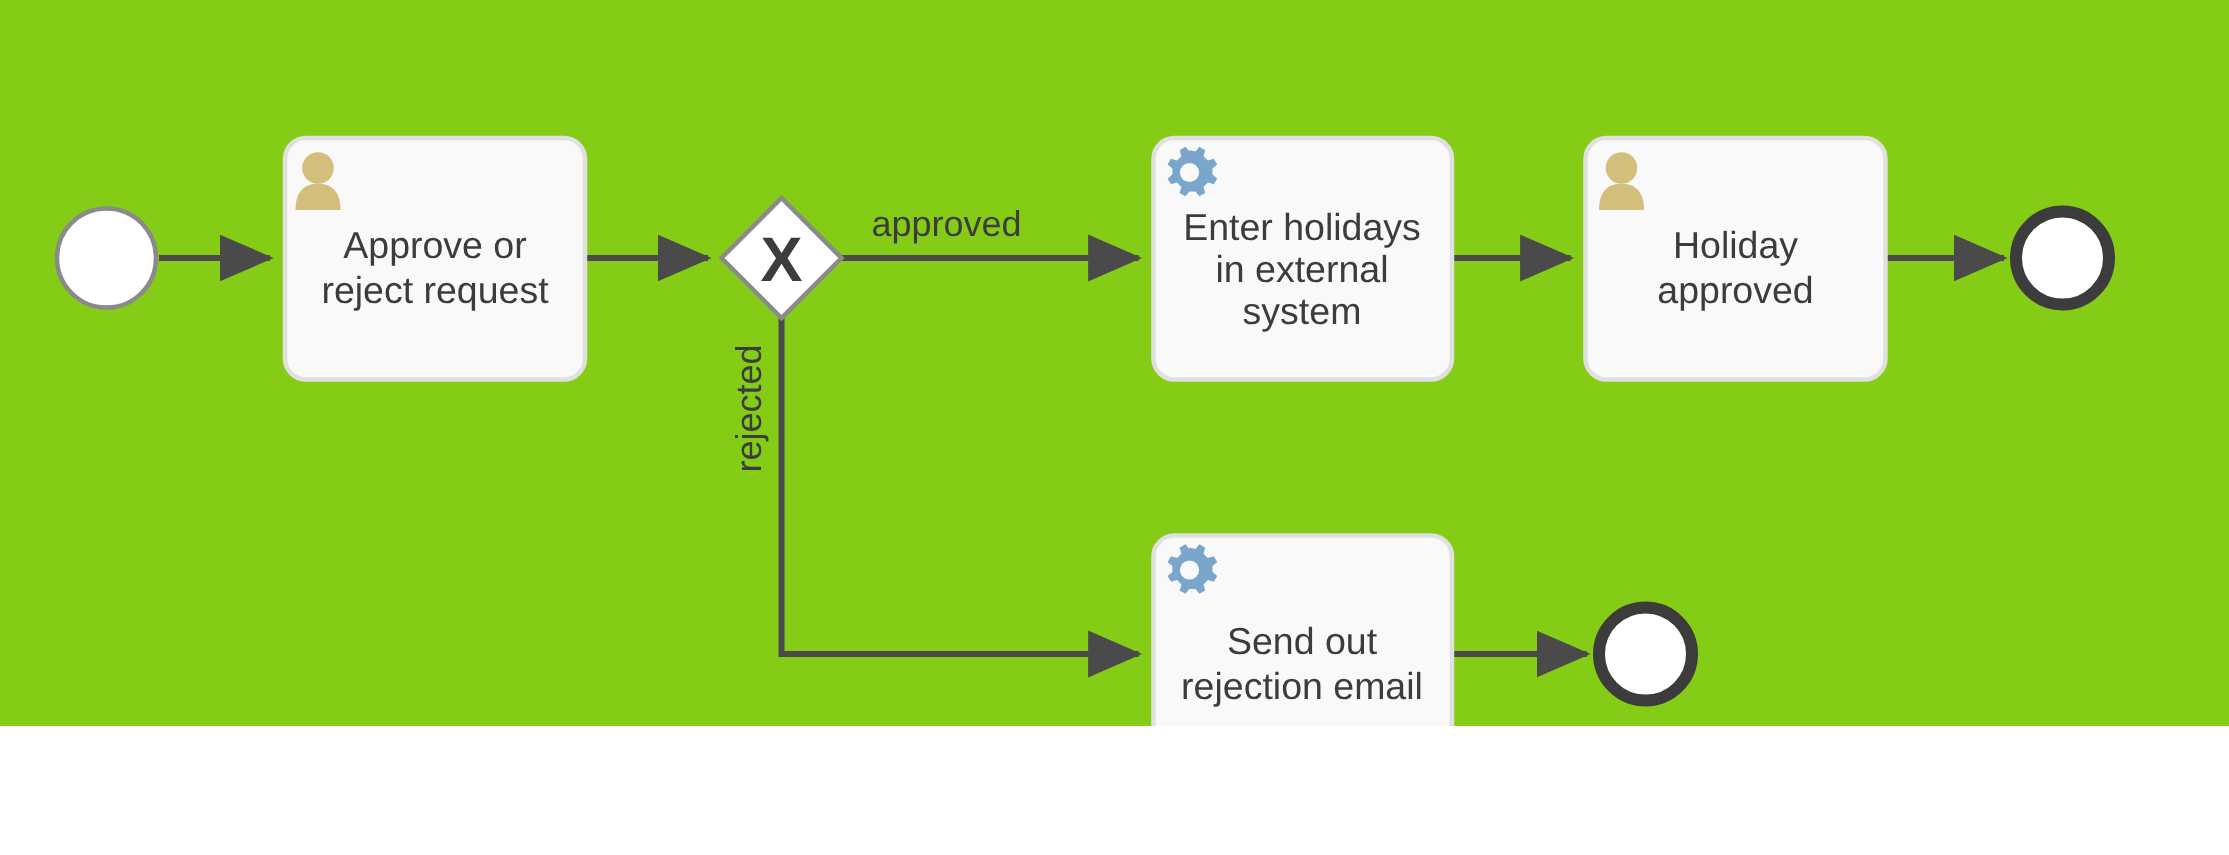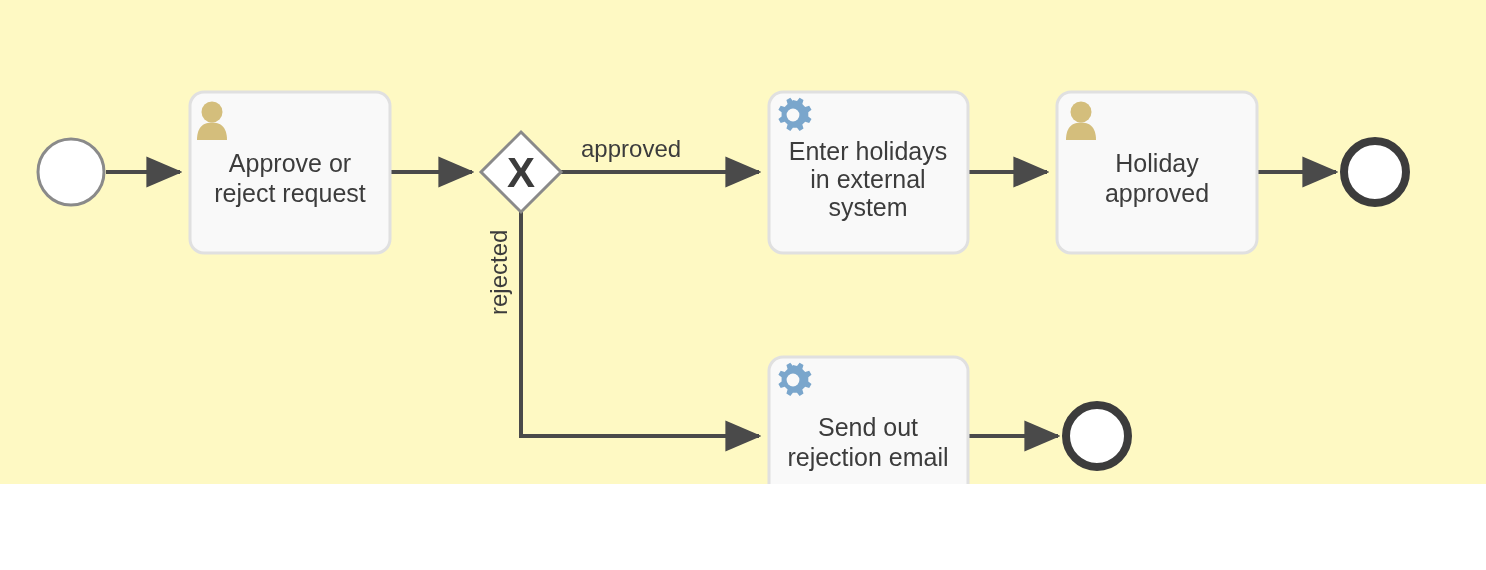--- a/index.html
+++ b/index.html
@@ -8,21 +8,21 @@
     padding: 0;
     background: #ffffff;
   }
   body {
     font-family: "Liberation Sans", sans-serif;
   }
   #canvas {
     position: relative;
     width: 1486px;
     height: 484px;
-    background: #fef9c3;
+    background: #84cc16;
     overflow: hidden;
     text-align: right;
   }
   #bpmn-svg {
     position: absolute;
     left: 0;
     top: 0;
     width: 1486px;
     height: 570px;
     display: block;

